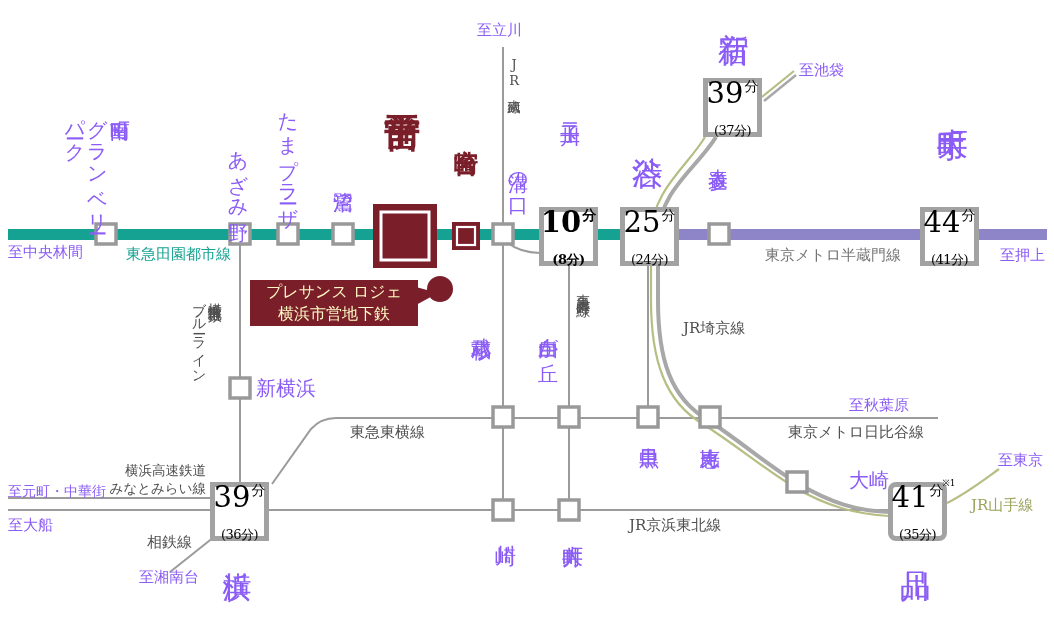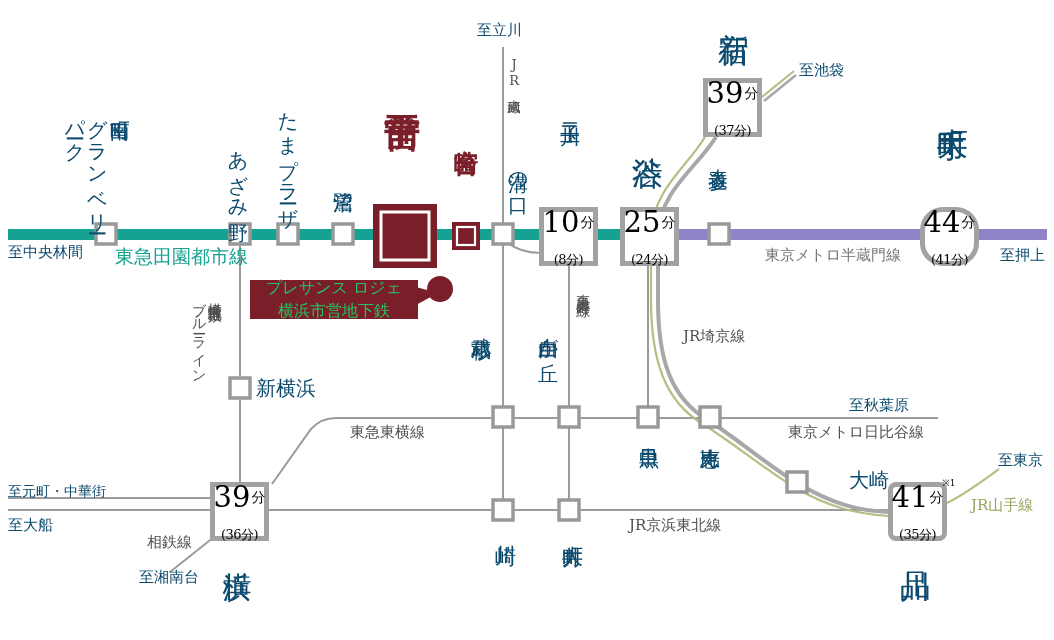--- a/index.html
+++ b/index.html
@@ -1,38 +1,38 @@
 <!DOCTYPE html>
 <html><head>
 <meta charset="utf-8">
 <style>
   html,body{margin:0;padding:0;background:#fff;}
   #map{position:relative;width:1054px;height:640px;background:#fff;overflow:hidden;
        font-family:"DejaVu Serif","Liberation Serif",serif;}
   #rails{position:absolute;left:0;top:0;z-index:1;}
-  .lbl{position:absolute;z-index:2;color:#0c4a6e;white-space:pre-line;line-height:1.12;
+  .lbl{position:absolute;z-index:2;color:#8b5cf6;white-space:pre-line;line-height:1.12;
        font-family:"DejaVu Serif","Liberation Serif",serif;}
   .v{writing-mode:vertical-rl;text-orientation:mixed;letter-spacing:1px;}
   .vu{writing-mode:vertical-rl;text-orientation:upright;letter-spacing:1px;}
   .ln{color:#4f4f4f;}
   .teal{color:#16a292;}
   .purple{color:#737373;}
   .olive{color:#9aa25c;}
   .maroon{color:#7a1f2a;font-weight:bold;}
   .rt{text-align:right;}
   .badge{position:absolute;z-index:3;width:59px;height:59px;box-sizing:border-box;
          border:5px solid #a2a2a2;background:#fff;display:flex;flex-direction:column;
          align-items:center;justify-content:center;}
-  .badge-main{display:flex;align-items:center;line-height:1;position:relative;}
+  .badge-main{display:flex;align-items:flex-start;line-height:1;position:relative;}
   .badge-num{font-size:29px;}
   .badge-unit{font-size:14px;margin-left:1px;}
   .badge-note{font-size:9px;position:absolute;right:-12px;top:-4px;letter-spacing:0;}
   .badge-sub{font-size:13px;line-height:1;margin-top:16px;letter-spacing:-0.5px;}
-  #callout{position:absolute;z-index:4;left:250px;top:280px;width:168px;height:39px;
-           background:#7a1f2a;color:#22c55e;display:flex;flex-direction:column;
+  #callout{position:absolute;z-index:4;left:250px;top:280px;width:168px;height:46px;
+           background:#7a1f2a;color:#fef9c3;display:flex;flex-direction:column;
            align-items:center;justify-content:center;font-size:16px;line-height:1.4;}
   #footnote{position:absolute;z-index:2;left:4px;top:621px;font-size:13px;color:#1d1d1d;}
 </style>
 </head>
 <body>
 
 <div id="map">
 
   <svg id="rails" width="1054" height="640" viewBox="0 0 1054 640">
 
@@ -100,65 +100,67 @@
   <div class="lbl v" style="left:470px;top:322px;font-size:20px;">武蔵小杉</div>
   <div class="lbl v" style="left:537px;top:322px;font-size:20px;">自由が丘</div>
   <div class="lbl v" style="left:638px;top:432px;font-size:20px;">中目黒</div>
   <div class="lbl v" style="left:699px;top:432px;font-size:20px;">恵比寿</div>
   <div class="lbl" style="left:814px;top:469px;font-size:20px;margin-left:35px;">大崎</div>
   <div class="lbl v" style="left:493px;top:528px;font-size:21px;">川崎</div>
   <div class="lbl v" style="left:560px;top:529px;font-size:21px;">大井町</div>
   <div class="lbl v" style="left:221px;top:549px;font-size:29px;">横浜</div>
   <div class="lbl v" style="left:898px;top:546px;font-size:31px;">品川</div>
 
-  <div class="lbl teal" style="left:115px;top:246px;font-size:19px;">東急田園都市線</div>
+  <div class="lbl teal" style="left:126px;top:246px;font-size:15px;">東急田園都市線</div>
   <div class="lbl purple" style="left:765px;top:247px;font-size:15px;">東京メトロ半蔵門線</div>
   <div class="lbl vu ln" style="left:506px;top:57px;font-size:13px;">JR南武線</div>
   <div class="lbl v ln" style="left:575px;top:283px;font-size:14px;letter-spacing:2px;">東急大井町線</div>
   <div class="lbl ln" style="left:350px;top:424px;font-size:15px;">東急東横線</div>
   <div class="lbl ln" style="left:788px;top:424px;font-size:15px;">東京メトロ日比谷線</div>
-  <div class="lbl ln" style="left:683px;top:320px;font-size:15px;margin-top:8px;">JR埼京線</div>
+  <div class="lbl ln" style="left:683px;top:320px;font-size:15px;">JR埼京線</div>
   <div class="lbl olive" style="left:971px;top:497px;font-size:15px;">JR山手線</div>
   <div class="lbl ln" style="left:629px;top:517px;font-size:15px;">JR京浜東北線</div>
   <div class="lbl v ln" style="left:191px;top:292px;font-size:14px;">横浜市営地下鉄
 ブルーライン</div>
+  <div class="lbl ln rt" style="left:105px;top:462px;width:101px;font-size:13.5px;line-height:1.3;">横浜高速鉄道
+みなとみらい線</div>
   <div class="lbl ln" style="left:147px;top:534px;font-size:15px;">相鉄線</div>
 
   <div class="lbl" style="left:477px;top:22px;font-size:15px;">至立川</div>
   <div class="lbl" style="left:799px;top:62px;font-size:15px;">至池袋</div>
   <div class="lbl" style="left:8px;top:244px;font-size:15px;">至中央林間</div>
   <div class="lbl" style="left:1000px;top:247px;font-size:15px;">至押上</div>
   <div class="lbl" style="left:849px;top:397px;font-size:15px;text-align:right;">至秋葉原</div>
   <div class="lbl" style="left:998px;top:452px;font-size:15px;">至東京</div>
   <div class="lbl" style="left:8px;top:484px;font-size:14px;">至元町・中華街</div>
   <div class="lbl" style="left:8px;top:517px;font-size:15px;">至大船</div>
   <div class="lbl" style="left:139px;top:569px;font-size:15px;">至湘南台</div>
 
-  <div class="badge" style="left:539px;top:207px;">
+  <div class="badge" style="left:539px;top:207px;font-weight:bold;">
     <div class="badge-main">
         <span class="badge-num">10</span>
         <span class="badge-unit">分</span>
       </div>
     <div class="badge-sub">(8分)</div>
   </div>
   <div class="badge" style="left:620px;top:207px;">
     <div class="badge-main">
         <span class="badge-num">25</span>
         <span class="badge-unit">分</span>
       </div>
     <div class="badge-sub">(24分)</div>
   </div>
   <div class="badge" style="left:703px;top:78px;">
     <div class="badge-main">
         <span class="badge-num">39</span>
         <span class="badge-unit">分</span>
       </div>
     <div class="badge-sub">(37分)</div>
   </div>
-  <div class="badge" style="left:920px;top:207px;border-radius:23px;">
+  <div class="badge" style="left:920px;top:207px;">
     <div class="badge-main">
         <span class="badge-num">44</span>
         <span class="badge-unit">分</span>
       </div>
     <div class="badge-sub">(41分)</div>
   </div>
   <div class="badge" style="left:210px;top:482px;">
     <div class="badge-main">
         <span class="badge-num">39</span>
         <span class="badge-unit">分</span>

